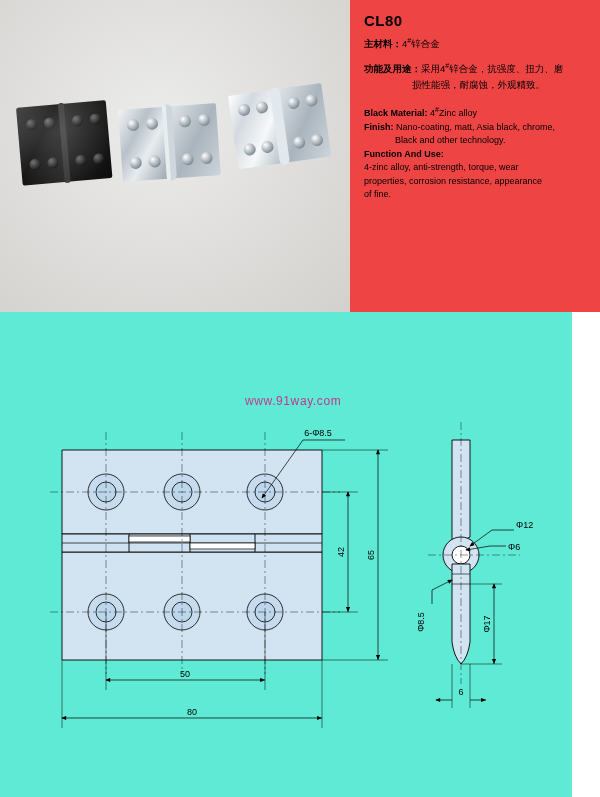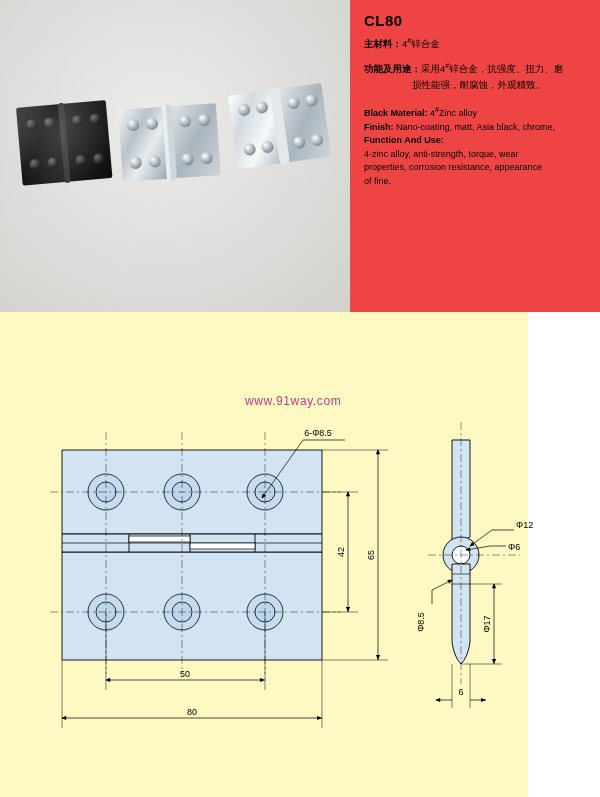--- a/index.html
+++ b/index.html
@@ -37,22 +37,22 @@
   .cn-block { margin-top:9px; }
   .cn-indent { padding-left:48px; display:block; }
   .sup { font-size:7px; vertical-align:super; }
   .en-block { margin-top:13px; font-size:9px; color:#000; line-height:1.5; }
   .en-label { font-weight:bold; }
   .en-para { text-align:justify; line-height:1.5; }
   .en-line { display:block; }
 
   
   .drawing {
-    position:absolute; left:0; top:312px; width:528px; height:485px;
-    background:#fef9c3;
+    position:absolute; left:0; top:312px; width:572px; height:485px;
+    background:#5eead4;
   }
   .watermark {
     position:absolute; left:245px; top:82px;
     font-size:12px; color:#c03a8e; letter-spacing:0.6px;
     font-family:"Liberation Sans", sans-serif;
   }
   svg.cad { position:absolute; left:0; top:0; }
   .dimtext {
     font-size:9px; fill:#000; font-family:"Liberation Sans", sans-serif;
   }
@@ -175,20 +175,23 @@
 
       <div class="en-block">
         <div>
           <span class="en-label">Black Material:</span>
           <span>4</span><span class="sup">#</span><span>Zinc alloy</span>
         </div>
         <div>
           <span class="en-label">Finish:</span>
           <span>Nano-coating, matt, Asia black, chrome,</span>
         </div>
+        <div style="padding-left:31px">
+          <span>Black and other technology.</span>
+        </div>
         <div>
           <span class="en-label">Function And Use:</span>
         </div>
         <div class="en-para">
           <span class="en-line">4-zinc alloy, anti-strength, torque, wear</span>
           <span class="en-line">properties, corrosion resistance, appearance</span>
           <span class="en-line">of fine.</span>
         </div>
       </div>
     </div>

